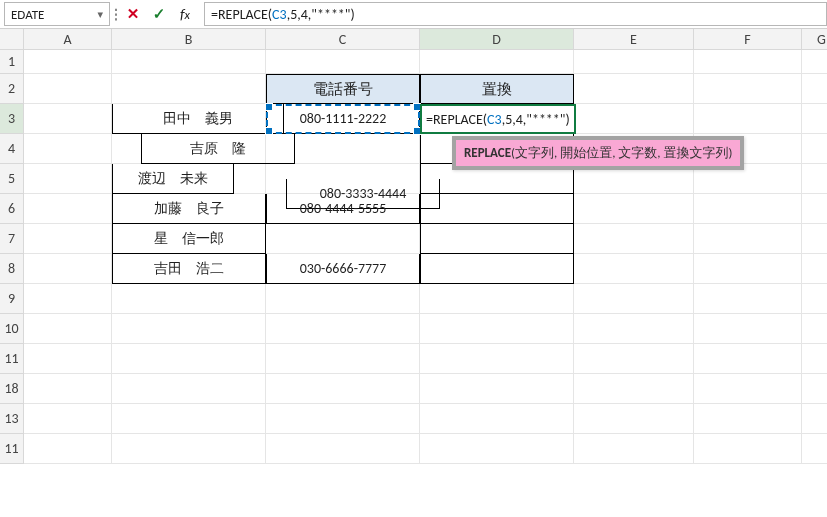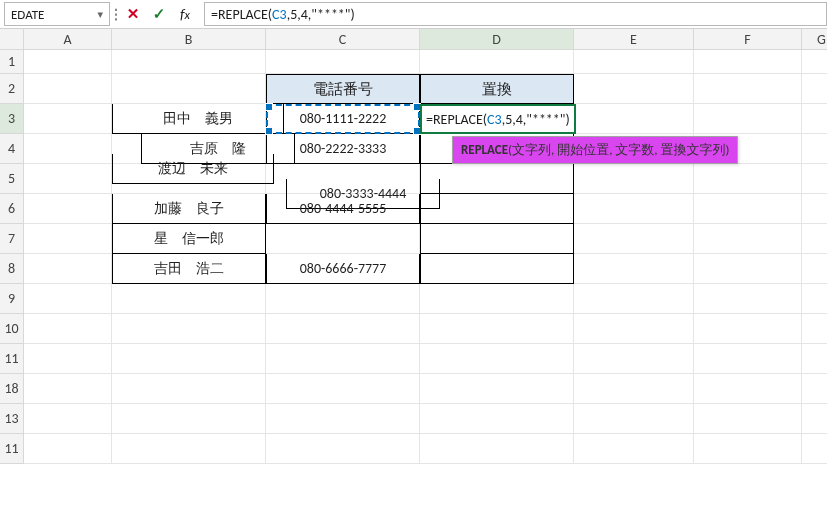--- a/index.html
+++ b/index.html
@@ -139,22 +139,22 @@
     display:flex; align-items:center;
     padding:0 4px;
     font-size:14px;
     box-sizing:border-box;
     z-index:6;
     white-space:nowrap;
   }
   
   .tooltip {
     position:absolute;
-    background:#d946ef;
-    border:1px solid #a3a3a3;
+    background:#f9a8d4;
+    border:4px solid #a3a3a3;
     padding:4px 8px;
     font-size:13px;
     color:#333;
     box-shadow:1px 1px 3px rgba(0,0,0,0.15);
     z-index:7;
     white-space:nowrap;
   }
   .tooltip b { font-weight:bold; }
 </style>
 </head>
@@ -298,32 +298,31 @@
     <div class="cell" style="left:420px;top:405px;width:154px;height:30px;"></div>
     <div class="cell" style="left:574px;top:405px;width:120px;height:30px;"></div>
     <div class="cell" style="left:694px;top:405px;width:108px;height:30px;"></div>
     <div class="cell" style="left:802px;top:405px;width:40px;height:30px;"></div>
     <div class="cell hdr" style="left:266px;top:45px;width:154px;height:30px;z-index:2;">電話番号</div>
     <div class="cell hdr" style="left:420px;top:45px;width:154px;height:30px;z-index:2;font-family:Liberation Serif, serif;">置換</div>
     <div class="cell tborder-inner" style="left:112px;top:75px;width:172px;height:30px;z-index:2;justify-content:center;">田中　義男</div>
     <div class="cell tborder-inner" style="left:266px;top:75px;width:154px;height:30px;z-index:2;justify-content:center;">080-1111-2222</div>
     <div class="cell tborder-inner" style="left:420px;top:75px;width:154px;height:30px;z-index:2;"></div>
     <div class="cell tborder-inner" style="left:112px;top:105px;width:154px;height:30px;z-index:2;justify-content:center;margin-left:29px;">吉原　隆</div>
-    <div class="cell tborder-inner" style="left:266px;top:105px;width:154px;height:30px;z-index:2;justify-content:center;">080-2222-3333</div>
     <div class="cell tborder-inner" style="left:420px;top:105px;width:154px;height:30px;z-index:2;"></div>
-    <div class="cell tborder-inner" style="left:112px;top:125px;width:162px;height:30px;z-index:2;justify-content:center;">渡辺　未来</div>
+    <div class="cell tborder-inner" style="left:112px;top:135px;width:122px;height:30px;z-index:2;justify-content:center;">渡辺　未来</div>
     <div class="cell tborder-inner" style="left:266px;top:150px;width:154px;height:30px;z-index:2;justify-content:center;margin-left:20px;">080-3333-4444</div>
     <div class="cell tborder-inner" style="left:420px;top:135px;width:154px;height:30px;z-index:2;"></div>
     <div class="cell tborder-inner" style="left:112px;top:165px;width:154px;height:30px;z-index:2;justify-content:center;">加藤　良子</div>
     <div class="cell tborder-inner" style="left:266px;top:165px;width:154px;height:30px;z-index:2;justify-content:center;">080-4444-5555</div>
     <div class="cell tborder-inner" style="left:420px;top:165px;width:154px;height:30px;z-index:2;"></div>
     <div class="cell tborder-inner" style="left:112px;top:195px;width:154px;height:30px;z-index:2;justify-content:center;">星　信一郎</div>
     <div class="cell tborder-inner" style="left:420px;top:195px;width:154px;height:30px;z-index:2;"></div>
     <div class="cell tborder-inner" style="left:112px;top:225px;width:154px;height:30px;z-index:2;justify-content:center;">吉田　浩二</div>
-    <div class="cell tborder-inner" style="left:266px;top:225px;width:154px;height:30px;z-index:2;justify-content:center;">080-6666-7777</div>
+    <div class="cell tborder-inner" style="left:266px;top:225px;width:154px;height:30px;z-index:2;justify-content:center;">030-6666-7777</div>
     <div class="cell tborder-inner" style="left:420px;top:225px;width:154px;height:30px;z-index:2;"></div>
     <div class="ref-box" style="left:266px;top:75px;width:154px;height:30px;">
       <span class="h1"></span>
       <span class="h2"></span>
     </div>
     <div class="edit-cell" style="left:420px;top:75px;height:30px;min-width:154px;">
       <span>=REPLACE(</span>
       <span class="blue">C3</span>
       <span>,5,4,"****")</span>
     </div>

